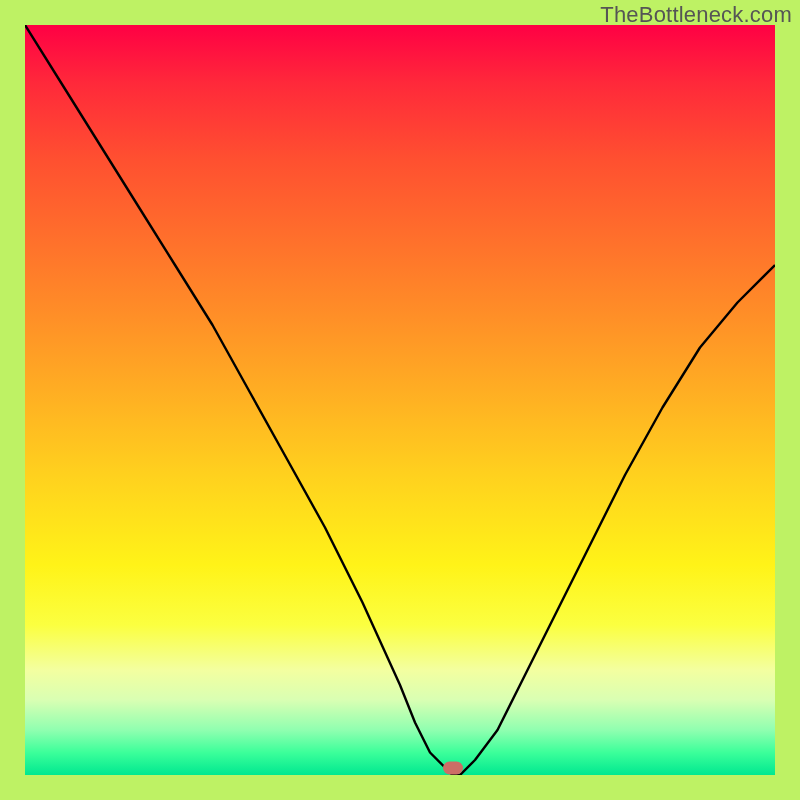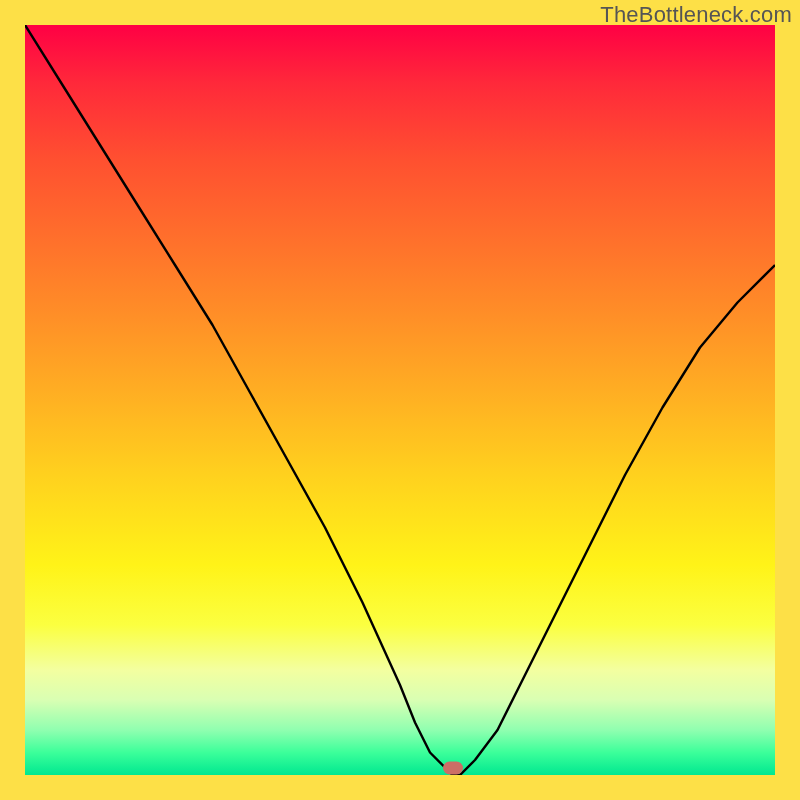--- a/index.html
+++ b/index.html
@@ -8,21 +8,21 @@
     width: 800px;
     height: 800px;
     overflow: hidden;
     background: #000;
     font-family: Arial, Helvetica, sans-serif;
   }
   .frame {
     position: relative;
     width: 800px;
     height: 800px;
-    background: #fde047;
+    background: #bef264;
   }
   .watermark {
     position: absolute;
     top: 2px;
     right: 8px;
     color: #555;
     font-size: 22px;
     font-weight: 500;
     z-index: 10;
     letter-spacing: 0.2px;

